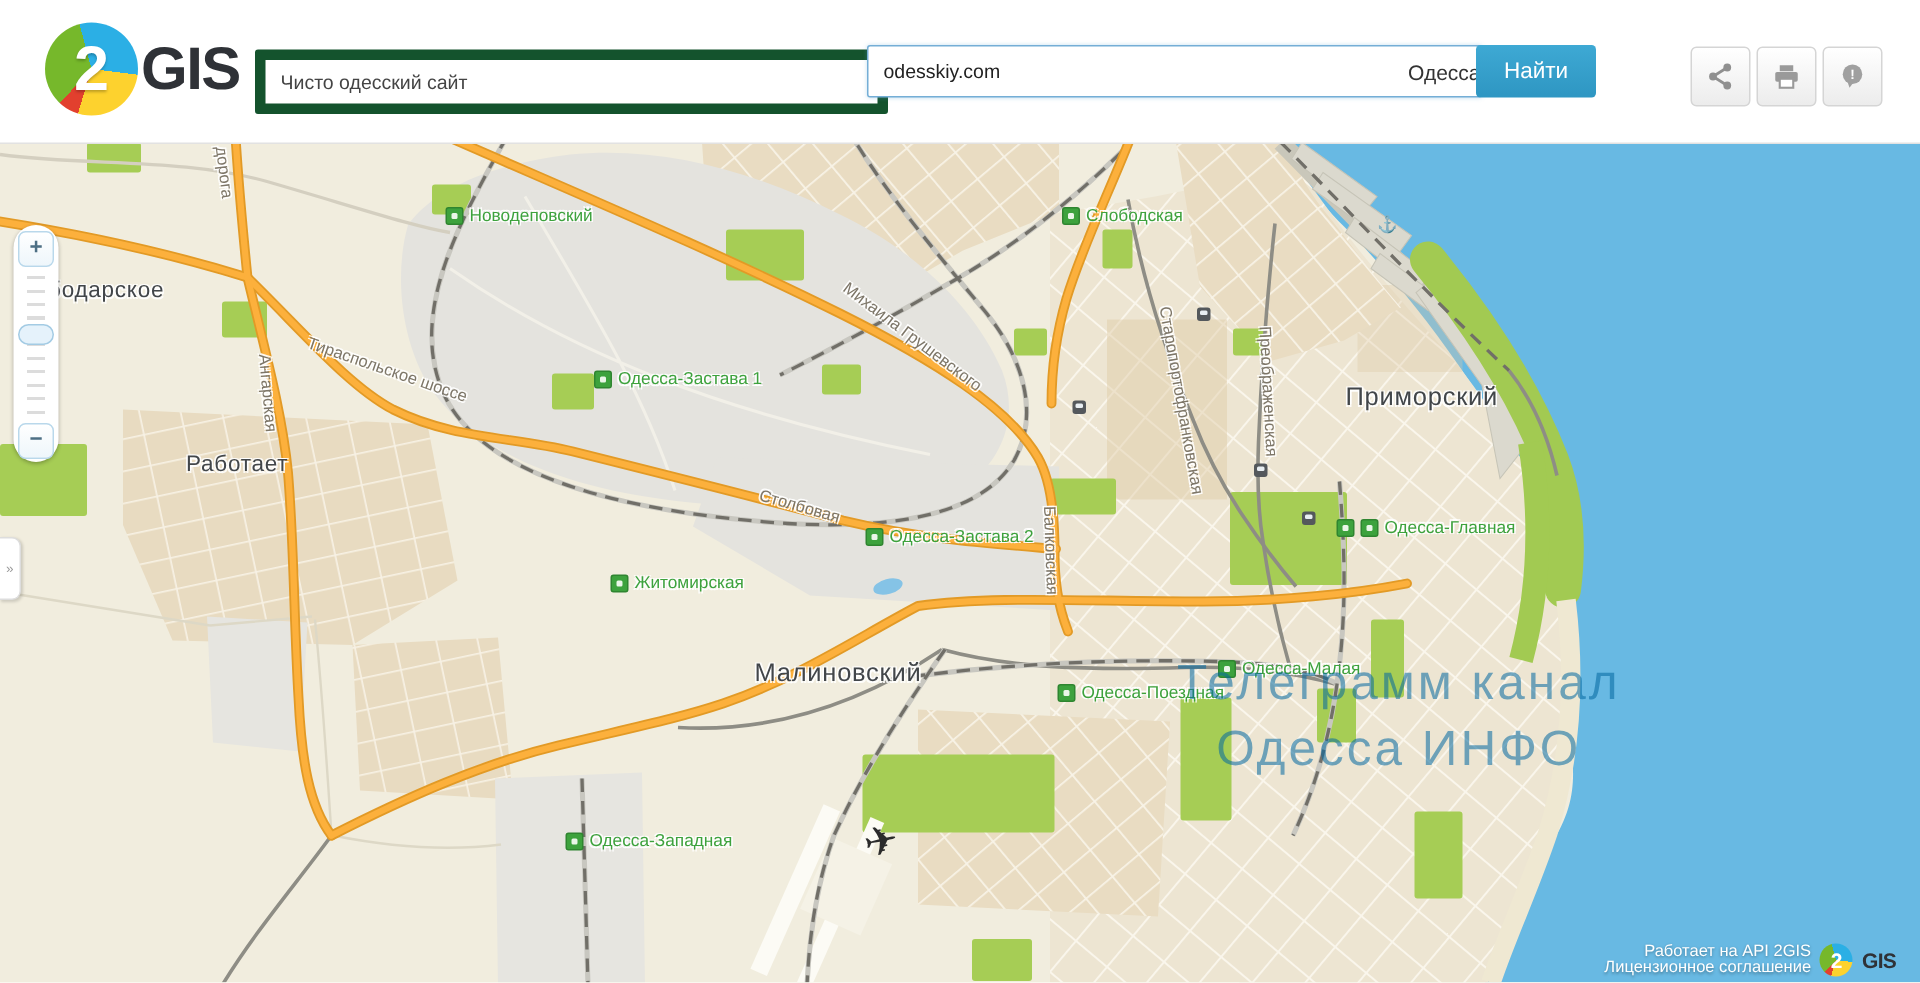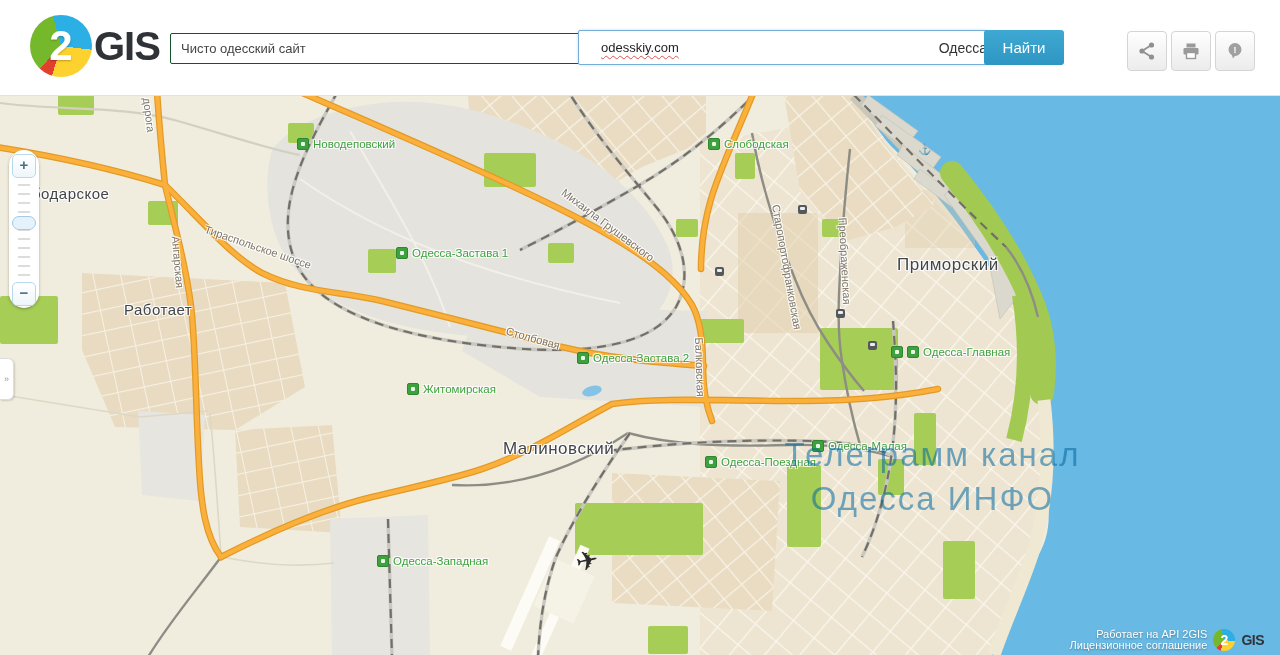--- a/index.html
+++ b/index.html
@@ -6,25 +6,25 @@
   .app{position:relative;width:1280px;height:655px;overflow:hidden;font-family:"Liberation Sans",sans-serif;}
 
   
   .hdr{position:absolute;top:0;left:0;width:1280px;height:95px;background:#fff;border-bottom:1px solid #e2e2e2;z-index:30;}
   .logo{position:absolute;left:30px;top:15px;display:flex;align-items:center;}
   .logo-ball{width:62px;height:62px;border-radius:50%;position:relative;
     background:conic-gradient(from -15deg,#2bafe5 0deg 112deg,#fdd22e 112deg 212deg,#e2402e 212deg 238deg,#76b82b 238deg 360deg);}
   .logo-ball span{position:absolute;left:0;top:0;width:100%;height:100%;display:flex;align-items:center;justify-content:center;
     color:#fff;font-size:42px;font-weight:bold;text-shadow:0 1px 2px rgba(0,0,0,.25);}
   .logo-gis{font-size:40px;font-weight:bold;color:#2f3237;letter-spacing:-1px;margin-left:2px;}
-  .sfield{position:absolute;top:33px;height:29px;border:1px solid #14532d;border-radius:2px;background:#fff;
+  .sfield{position:absolute;top:33px;height:29px;border:7px solid #14532d;border-radius:2px;background:#fff;
     display:flex;align-items:center;font-size:13px;color:#444;}
   .sfield.primary{left:170px;width:398px;padding-left:10px;}
   .sfield.secondary{left:578px;top:30px;height:33px;width:398px;border:1px solid #74aed6;box-shadow:0 0 3px rgba(90,160,210,.35);padding-left:10px;}
-  .url-text{color:#222;text-decoration:underline;text-decoration-style:wavy;text-decoration-color:#e0524a;text-decoration-thickness:1px;text-underline-offset:3px;margin-left:12px;}
+  .url-text{color:#222;text-decoration-style:wavy;text-decoration-color:#e0524a;text-decoration-thickness:1px;text-underline-offset:3px;}
   .city-text{margin-left:auto;margin-right:0;font-size:14px;color:#333;}
   .find-btn{position:absolute;left:984px;top:30px;width:80px;height:35px;border:none;border-radius:3px;
     background:linear-gradient(#3ea9d4,#2e96c2);color:#fff;font-size:15px;font-family:"Liberation Sans",sans-serif;cursor:pointer;}
   .act-btn{position:absolute;top:31px;width:38px;height:38px;border:1px solid #d5d5d5;border-radius:4px;
     background:linear-gradient(#ffffff,#ececec);display:flex;align-items:center;justify-content:center;cursor:pointer;}
   .act-btn svg{display:block;}
 
   
   .map{position:absolute;top:95px;left:0;width:1280px;height:560px;overflow:hidden;background:#f1edde;}
   .map svg.base{position:absolute;left:0;top:0;}

